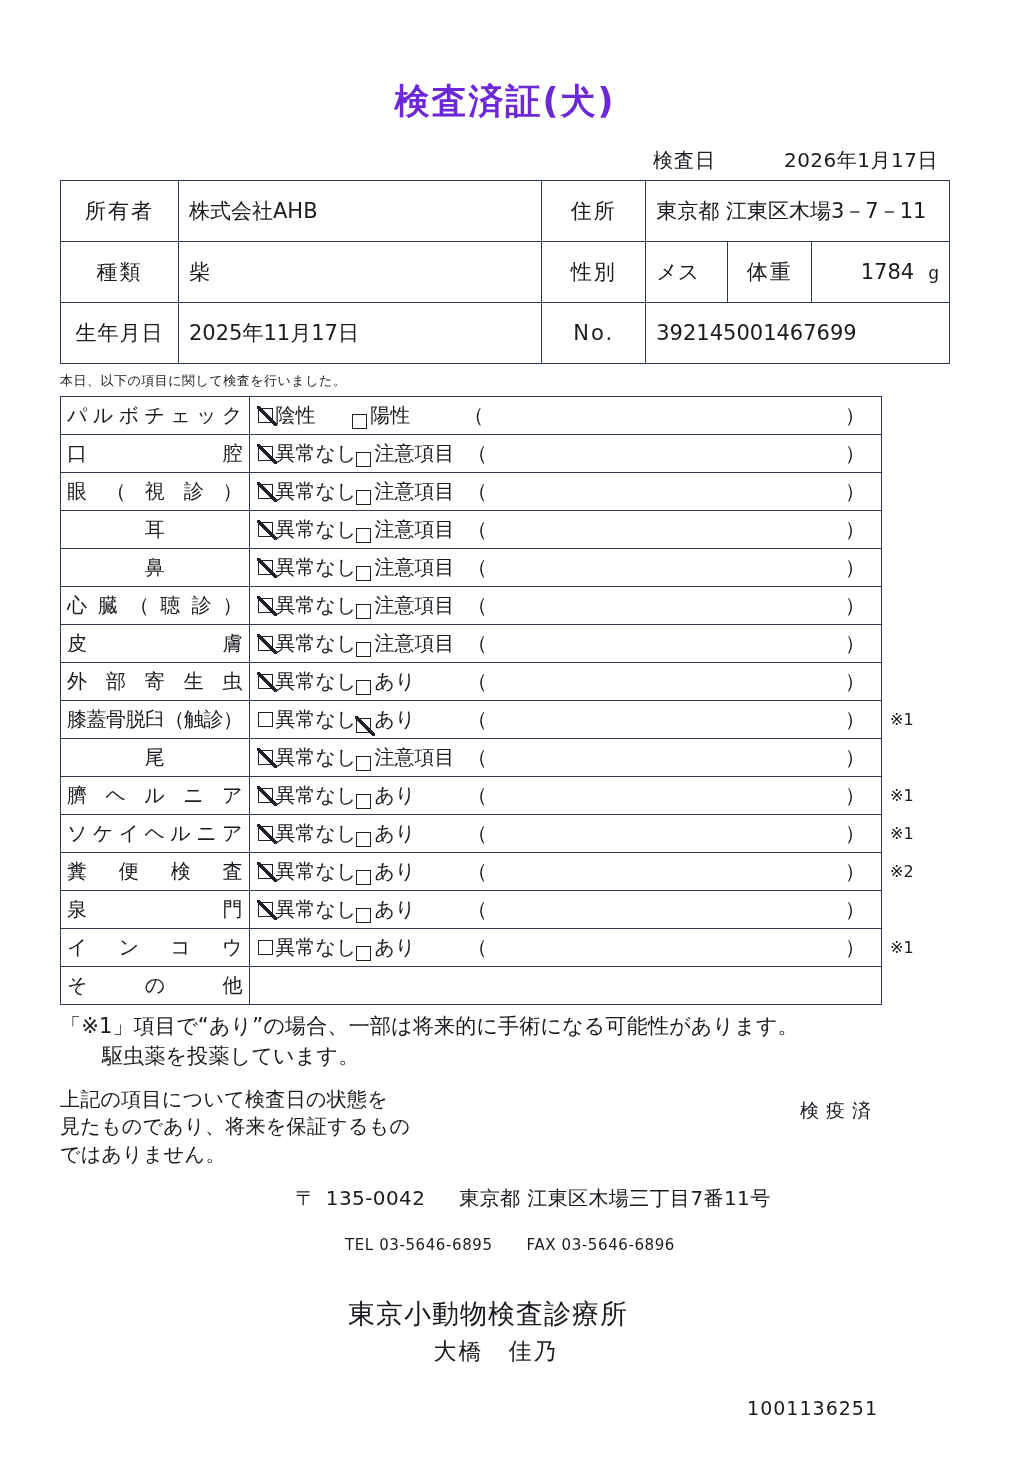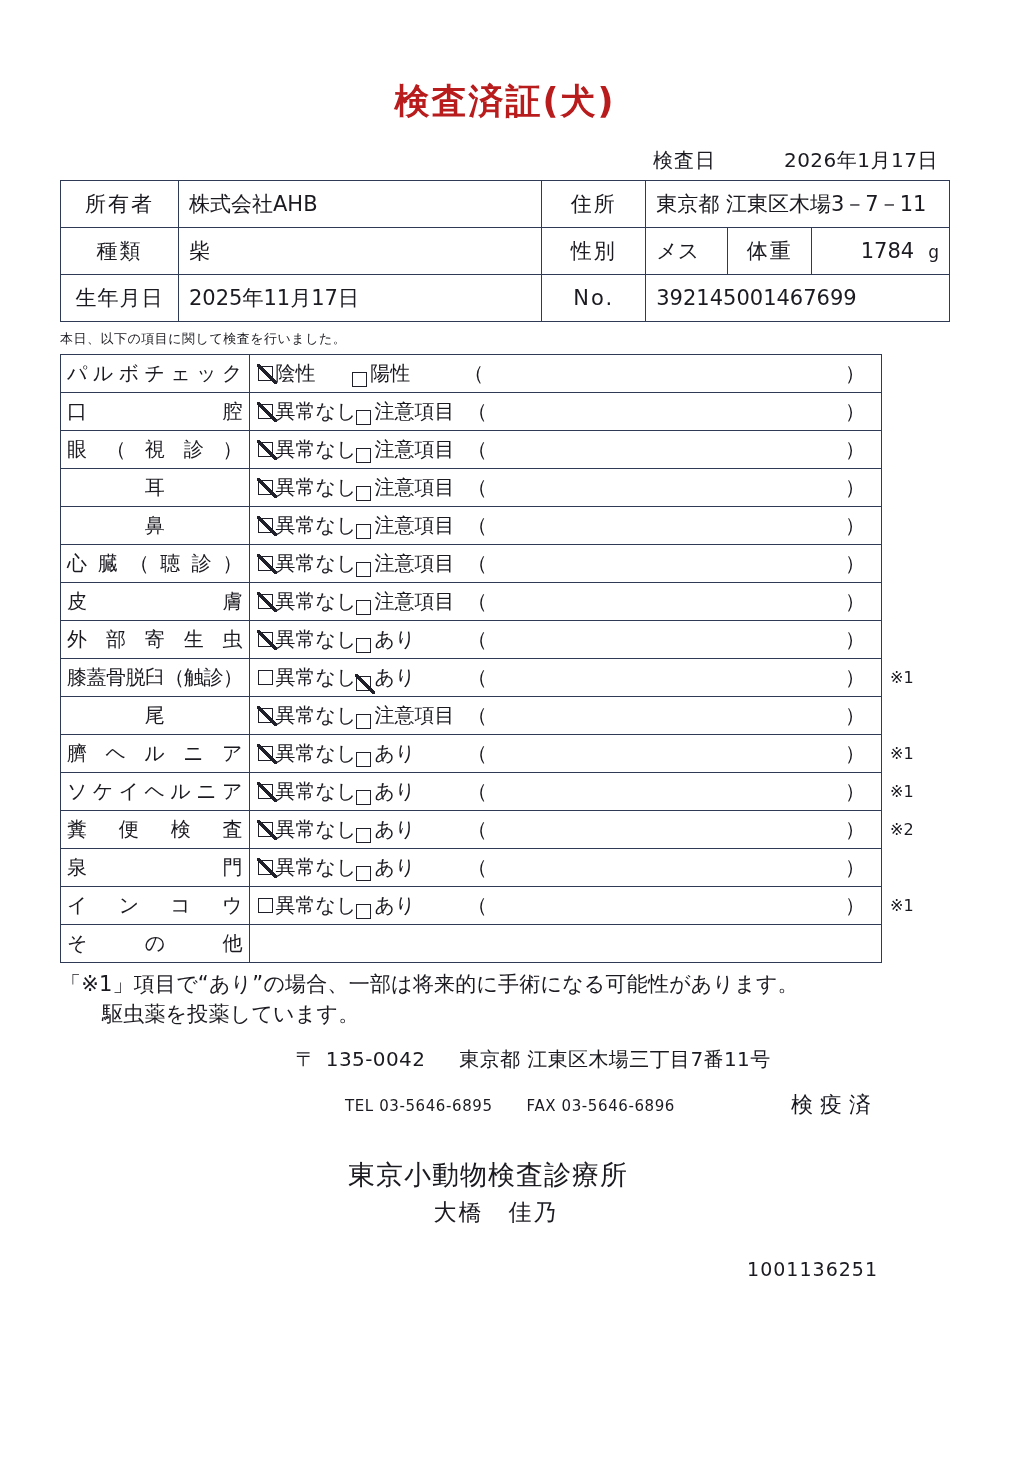--- a/index.html
+++ b/index.html
@@ -15,21 +15,21 @@
   }
   .page { position: relative; width: 1010px; height: 1474px; padding: 0; }
 
   
   .doc-title {
     text-align: center;
     font-size: 35px;
     letter-spacing: 2px;
     font-weight: 600;
     margin-top: 78px;
-    color: #b91c1c;
+    color: #6d28d9;
   }
 
   
   .exam-date-row {
     display: flex;
     justify-content: flex-end;
     align-items: baseline;
     margin: 22px 72px 6px 0;
     font-size: 20px;
   }
@@ -39,21 +39,21 @@
   
   .info-table {
     margin: 0 auto;
     width: 890px;
     border-collapse: collapse;
     font-size: 21px;
   }
   .info-table td {
     border: 1px solid #2f3a56;
     height: 45px;
-    padding: 9px 10px;
+    padding: 16px 10px;
     vertical-align: middle;
     white-space: nowrap;
   }
   .lbl {
     text-align: center;
     letter-spacing: 2px;
     width: 104px;
   }
   .lbl-wide { text-align: center; letter-spacing: 1px; width: 118px; }
   .val { text-align: left; }
@@ -150,22 +150,22 @@
   .bottom { position: relative; width: 890px; margin: 14px auto 0; }
   .disclaimer {
     font-size: 20px;
     line-height: 1.38;
     letter-spacing: 0.3px;
     width: 430px;
   }
   .stamp {
     position: absolute;
     right: 72px;
-    top: 44px;
-    font-size: 22px;
+    top: 12px;
+    font-size: 19px;
     letter-spacing: 7px;
     color: #16161e;
   }
   .addr-line {
     text-align: center;
     font-size: 20px;
     margin-top: 16px;
     letter-spacing: 0.4px;
     padding-left: 56px;
   }
@@ -663,20 +663,25 @@
         </tbody>
     </table>
   </div>
 
   <div class="footnotes">
     <div>「※1」項目で“あり”の場合、一部は将来的に手術になる可能性があります。</div>
     <div class="footnote-indent">駆虫薬を投薬しています。</div>
   </div>
 
   <div class="bottom">
+    <div class="disclaimer">
+      <div>上記の項目について検査日の状態を</div>
+      <div>見たものであり、将来を保証するもの</div>
+      <div>ではありません。</div>
+    </div>
 
     <div class="stamp">検疫済</div>
 
     <div class="addr-line">
       <span class="zip-mark">〒</span><span>135-0042</span><span class="addr-gap"></span><span>東京都 江東区木場三丁目7番11号</span>
     </div>
 
     <div class="tel-line">
       <span>TEL 03-5646-6895</span><span class="addr-gap"></span><span>FAX 03-5646-6896</span>
     </div>

